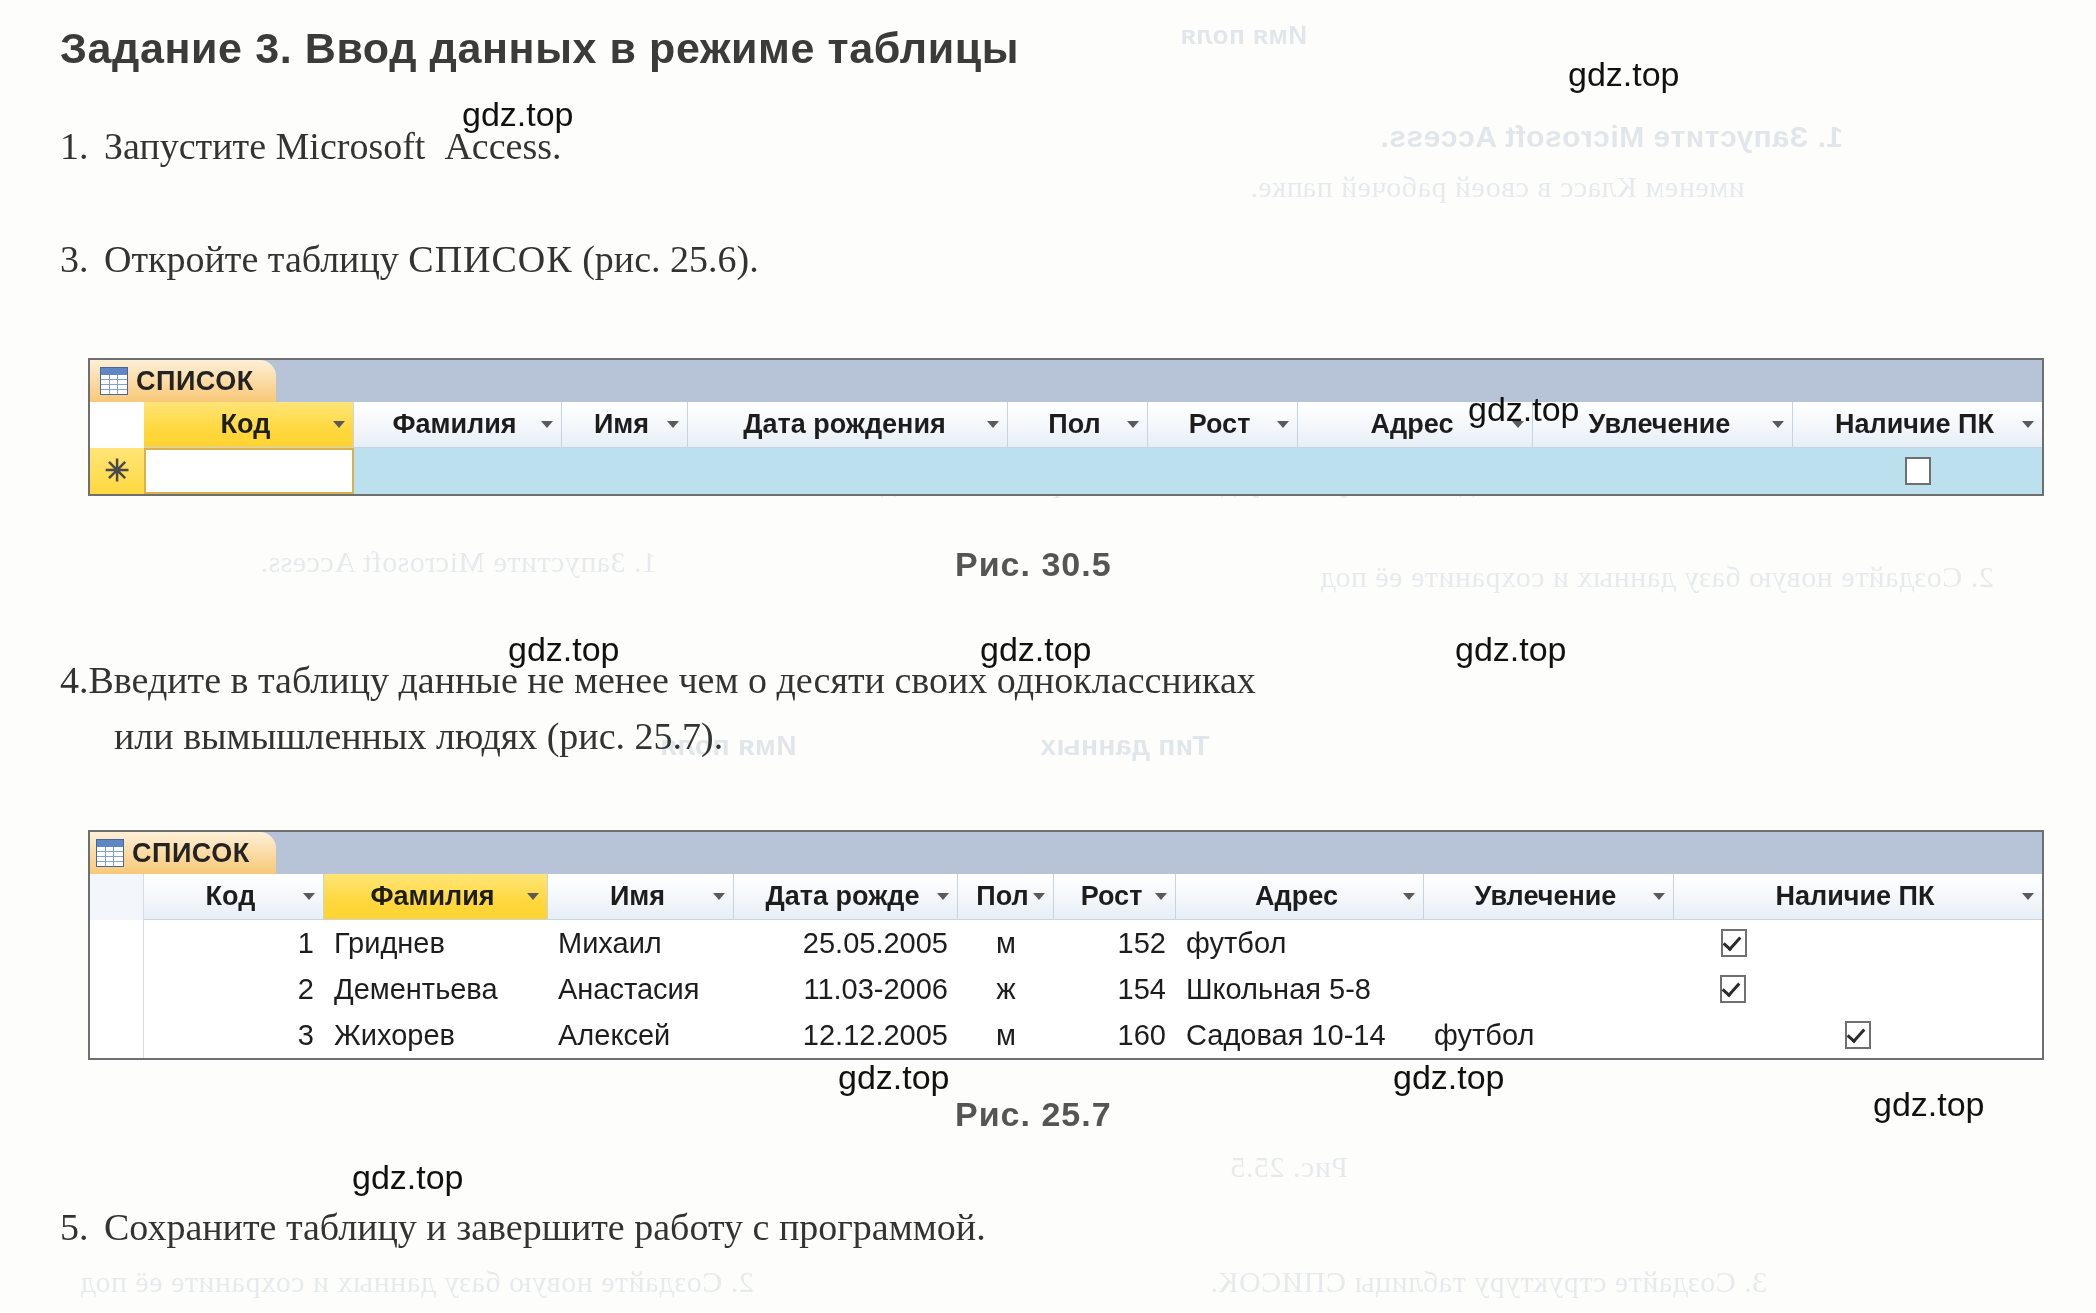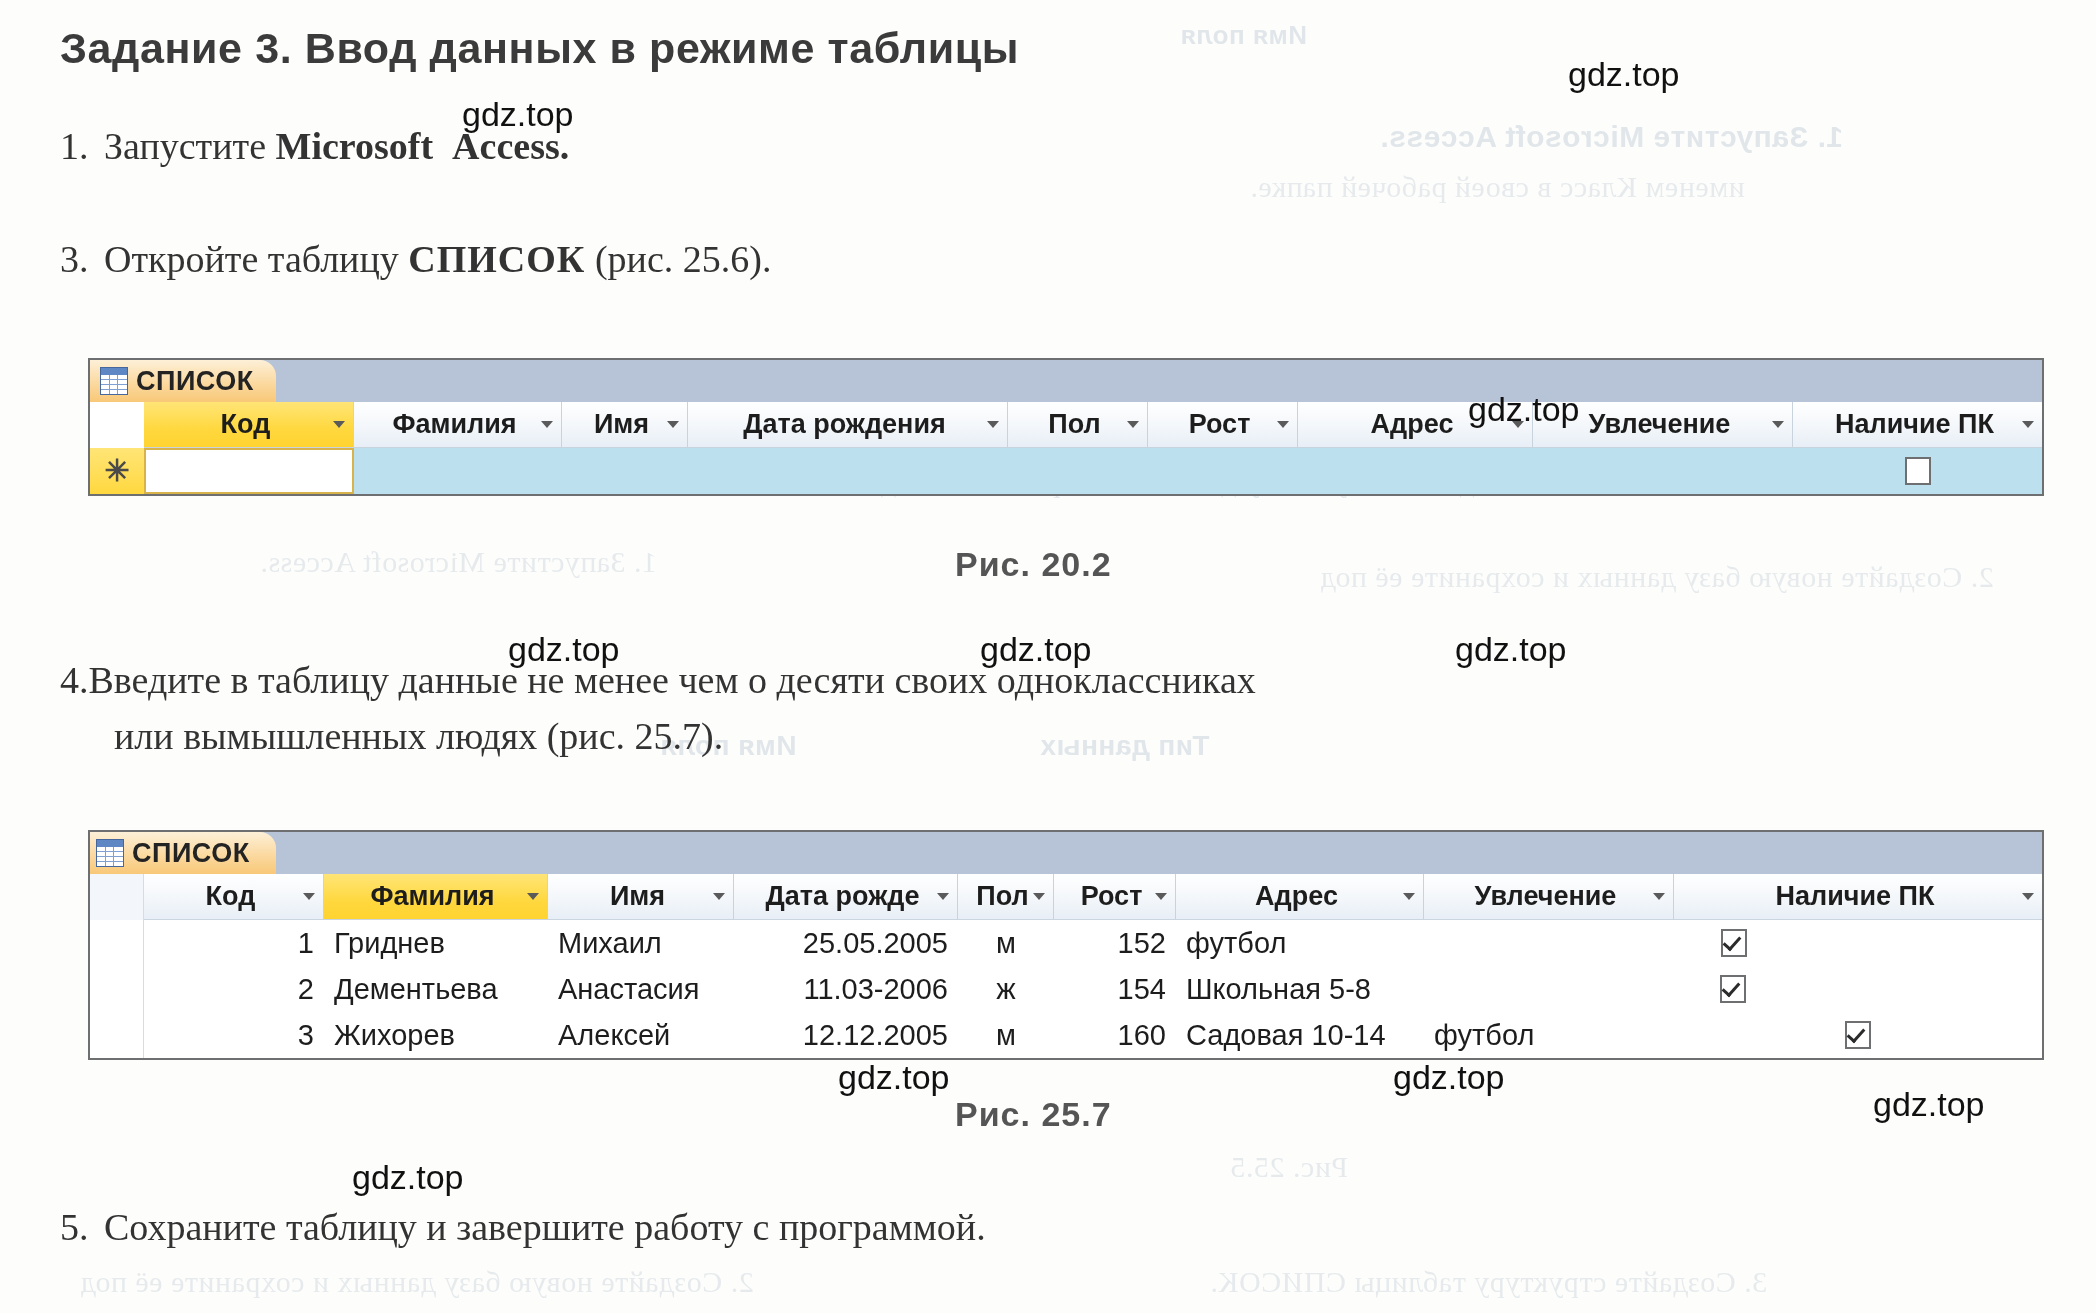--- a/index.html
+++ b/index.html
@@ -53,21 +53,21 @@
     white-space: nowrap;
   }
   .step {
     position: absolute;
     font-size: 38px;
     line-height: 1.18;
     color: #333;
     white-space: nowrap;
   }
   .step .num { display:inline-block; width: 44px; }
-  .bold { font-weight: bold; text-align: right; }
+  .bold { font-weight: normal; text-align: right; }
   .step.just {
     white-space: normal;
     width: 1995px;
     text-align: justify;
   }
   .step.just > span { display:inline; }
   .cont { position:absolute; font-size:38px; color:#333; white-space:nowrap; }
 
   .figcap {
     position: absolute;
@@ -311,21 +311,21 @@
         <div class="dc" style="width:235px;flex:0 0 235px;"></div>
         <div class="dc" style="width:260px;flex:0 0 260px;"></div>
         <div class="dc ctr" style="flex:1 1 auto;">
           <span class="cbx"></span>
         </div>
       </div>
 
     </div>
   </div>
 
-  <div class="figcap" style="left:955px; top:545px;">Рис. 20.2</div>
+  <div class="figcap" style="left:955px; top:545px;">Рис. 30.5</div>
 
   <div class="step just" style="left:60px; top:658px;">
     <span class="num">4.</span><span>Введите в таблицу данные не менее чем о десяти своих одноклассниках</span>
   </div>
   <div class="cont" style="left:114px; top:714px;">или вымышленных людях (рис. 25.7).</div>
 
   <div class="acc" id="fig257" style="left:88px; top:830px; width:1956px;">
 
     <div class="acc-tabstrip">
       <div class="acc-tab" style="padding:0 26px 0 6px;">

